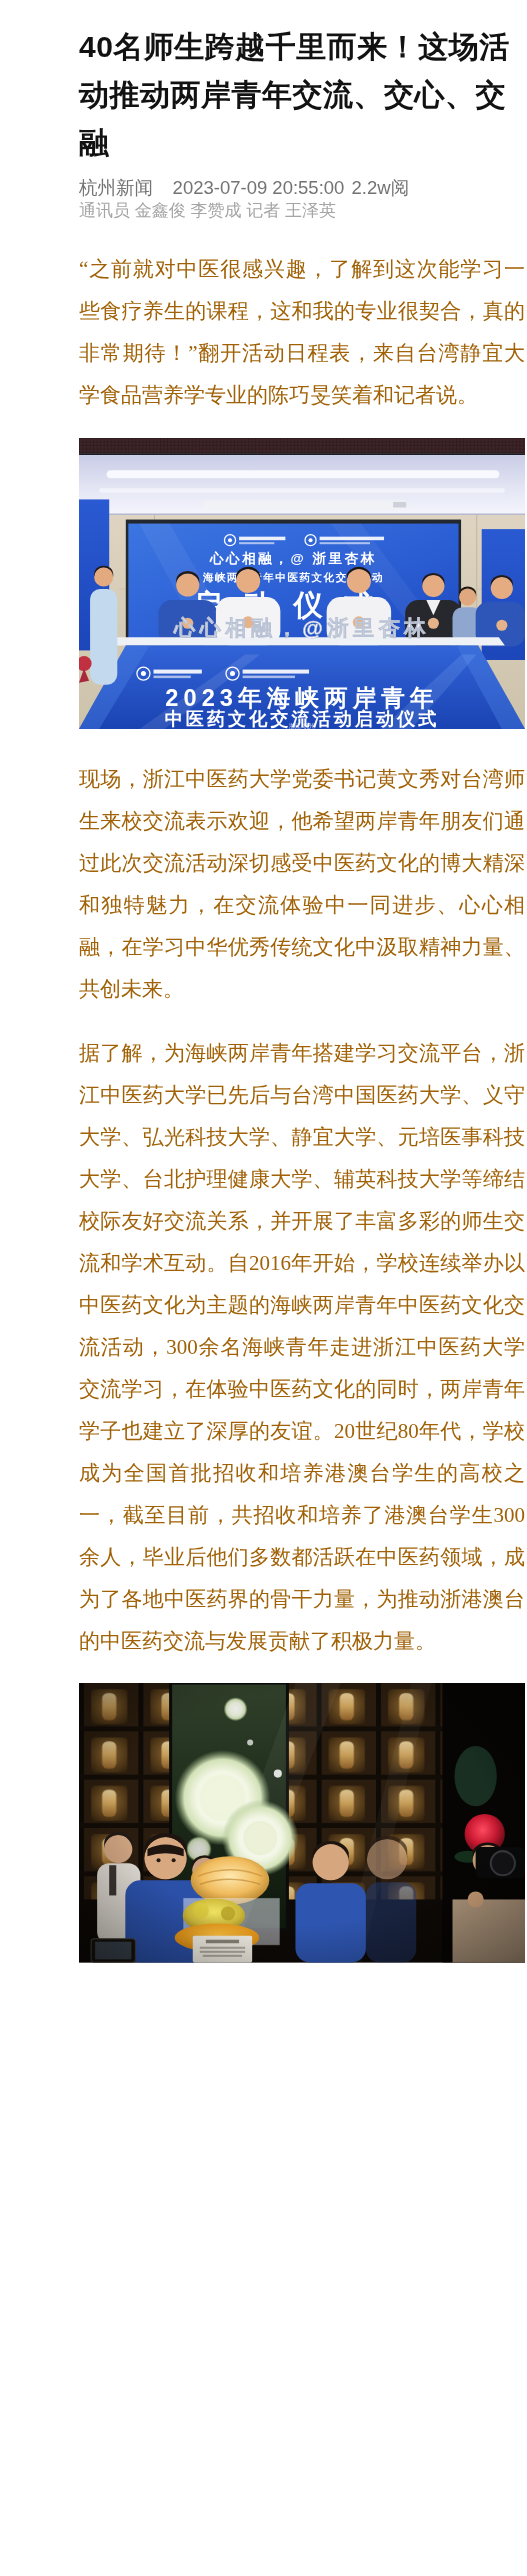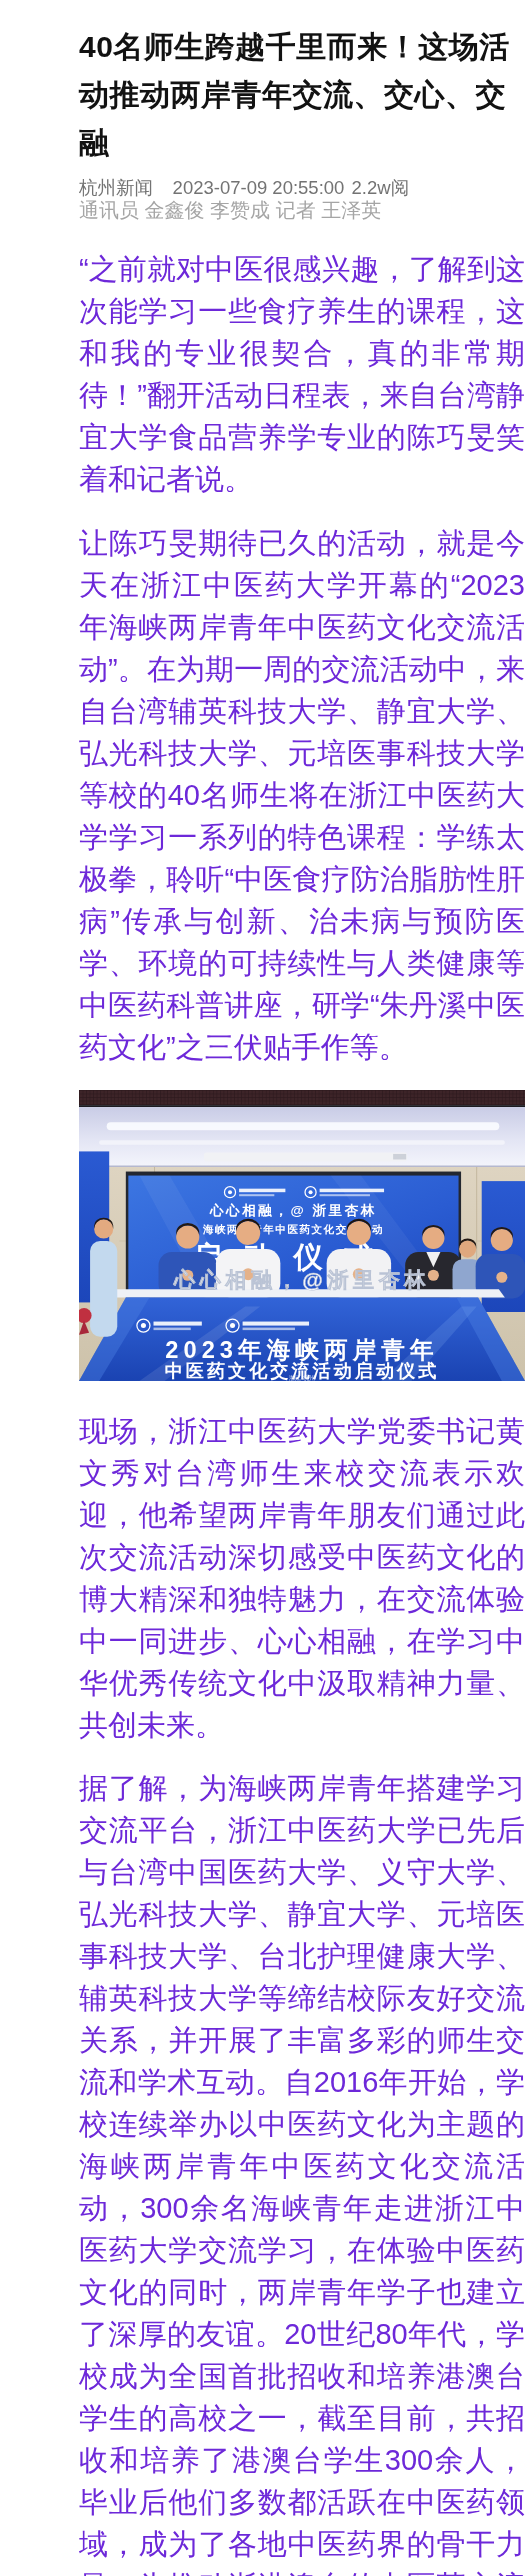--- a/index.html
+++ b/index.html
@@ -9,44 +9,43 @@
     color:#1e1e1e;
   }
   .page{box-sizing:border-box;width:528px;padding:23px 41px 0 41px;margin-left:38px;}
   .title{
     margin:0;font-size:30px;line-height:48px;font-weight:700;color:#121212;
     letter-spacing:0.5px;
   }
   .meta-row{margin-top:10.3px;font-size:18.5px;line-height:21.6px;color:#737373;white-space:nowrap;}
   .meta-row .src{margin-right:19.6px;}
   .meta-row .reads{margin-left:7.2px;}
-  .byline{font-size:20px;line-height:21.6px;color:#a5a5a5;margin-top:1px;}
+  .byline{font-size:17px;line-height:21.6px;color:#a5a5a5;margin-top:1px;}
   p.body{
-    font-size:29px;line-height:42px;color:#6d28d9;margin:0 0 21.6px 0;
-    text-align:justify;word-break:break-all;
+    font-size:21px;line-height:42px;color:#a16207;margin:0 0 21.6px 0;
+    text-align:justify;word-break:break-all;font-family:Liberation Serif, serif;
   }
   p.body.first{margin-top:27px;}
   figure.photo{margin:0 0 29px 0;width:384px;}
   figure.photo svg{display:block;width:446px;height:auto;}
   svg text{font-family:"Liberation Sans","DejaVu Sans",sans-serif;}
 </style>
 </head>
 <body>
 
 <article class="page">
 
   <h1 class="title">40名师生跨越千里而来！这场活动推动两岸青年交流、交心、交融</h1>
 
   <div class="meta-row">
     <span class="src">杭州新闻</span><span>2023-07-09 20:55:00</span><span class="reads">2.2w阅</span>
   </div>
   <div class="byline">通讯员 金鑫俊 李赞成 记者 王泽英</div>
 
   <p class="body first">“之前就对中医很感兴趣，了解到这次能学习一些食疗养生的课程，这和我的专业很契合，真的非常期待！”翻开活动日程表，来自台湾静宜大学食品营养学专业的陈巧旻笑着和记者说。</p>
-  <p class="body">让陈巧旻期待已久的活动，就是今天在浙江中医药大学开幕的“2023年海峡两岸青年中医药文化交流活动”。在为期一周的交流活动中，来自台湾辅英科技大学、静宜大学、弘光科技大学、元培医事科技大学等校的40名师生将在浙江中医药大学学习一系列的特色课程：学练太极拳，聆听“中医食疗防治脂肪性肝病”传承与创新、治未病与预防医学、环境的可持续性与人类健康等中医药科普讲座，研学“朱丹溪中医药文化”之三伏贴手作等。</p>
 
   <figure class="photo">
     <svg viewBox="0 0 886 578">
       <defs>
         <linearGradient id="ceilG" x1="0" y1="0" x2="0" y2="1">
           <stop offset="0" stop-color="#c9cce6"></stop>
             <stop offset="0.55" stop-color="#e3e5f4"></stop>
             <stop offset="1" stop-color="#f4f5fc"></stop>
         </linearGradient>
         <linearGradient id="wallG" x1="0" y1="0" x2="0" y2="1">

